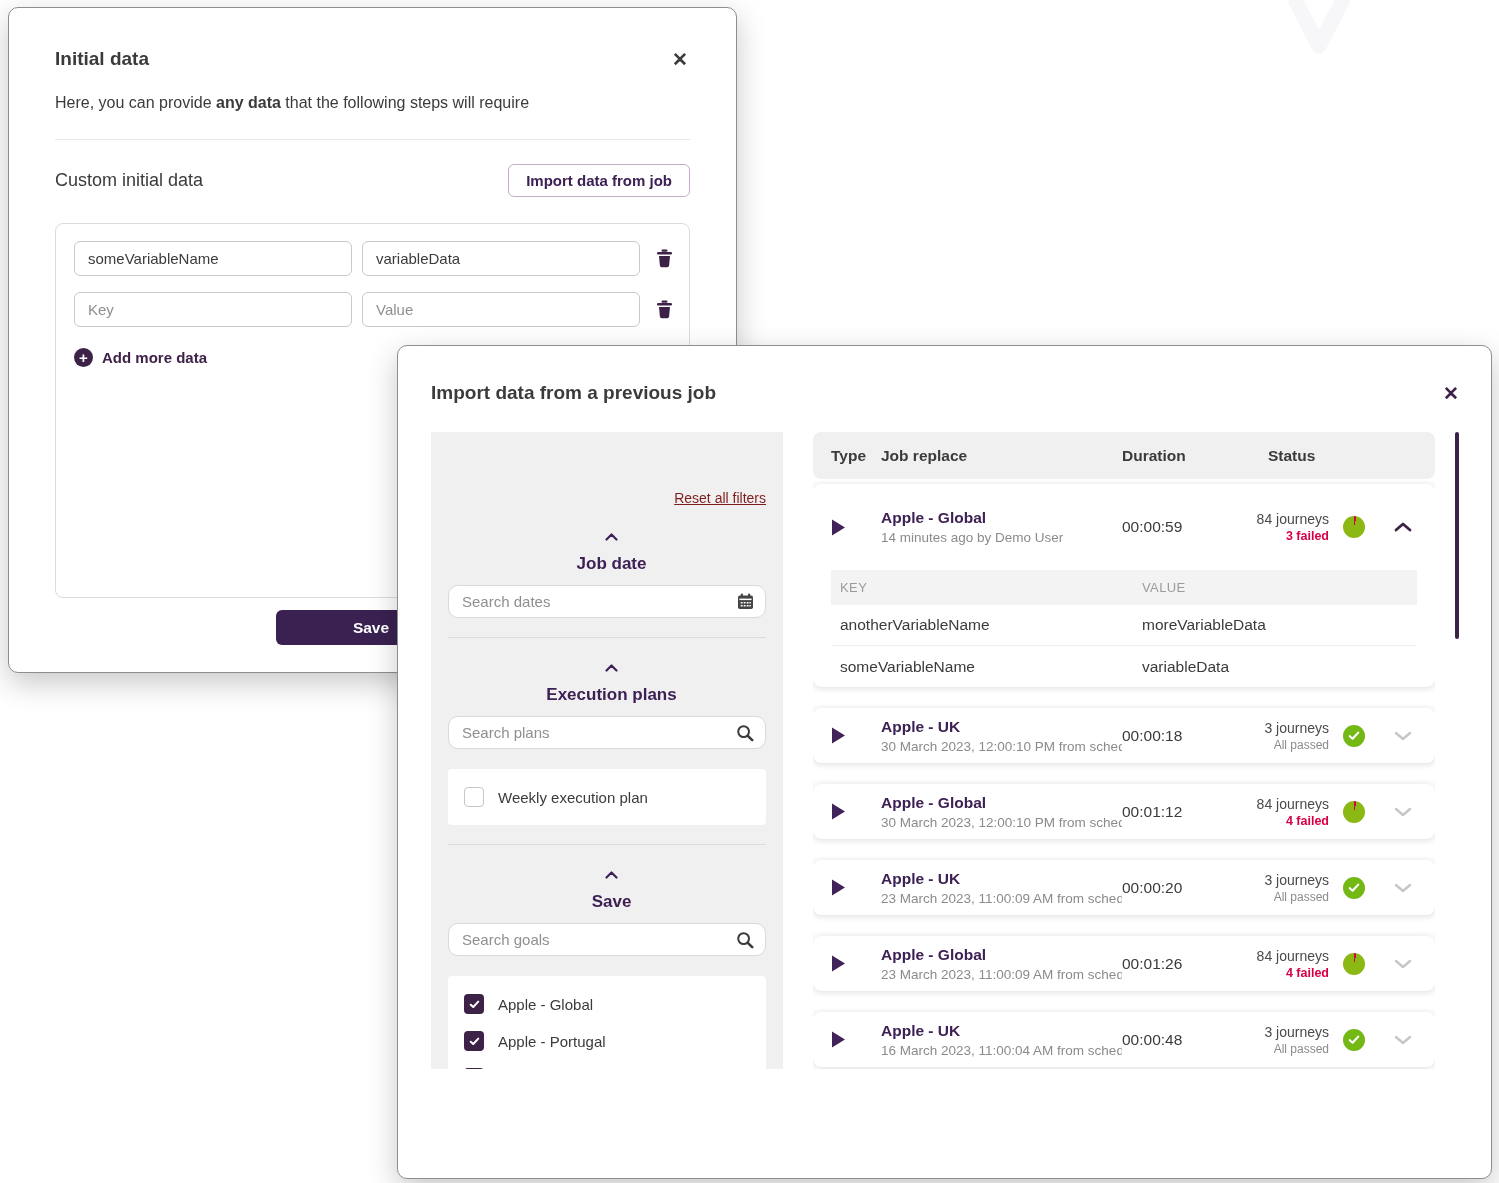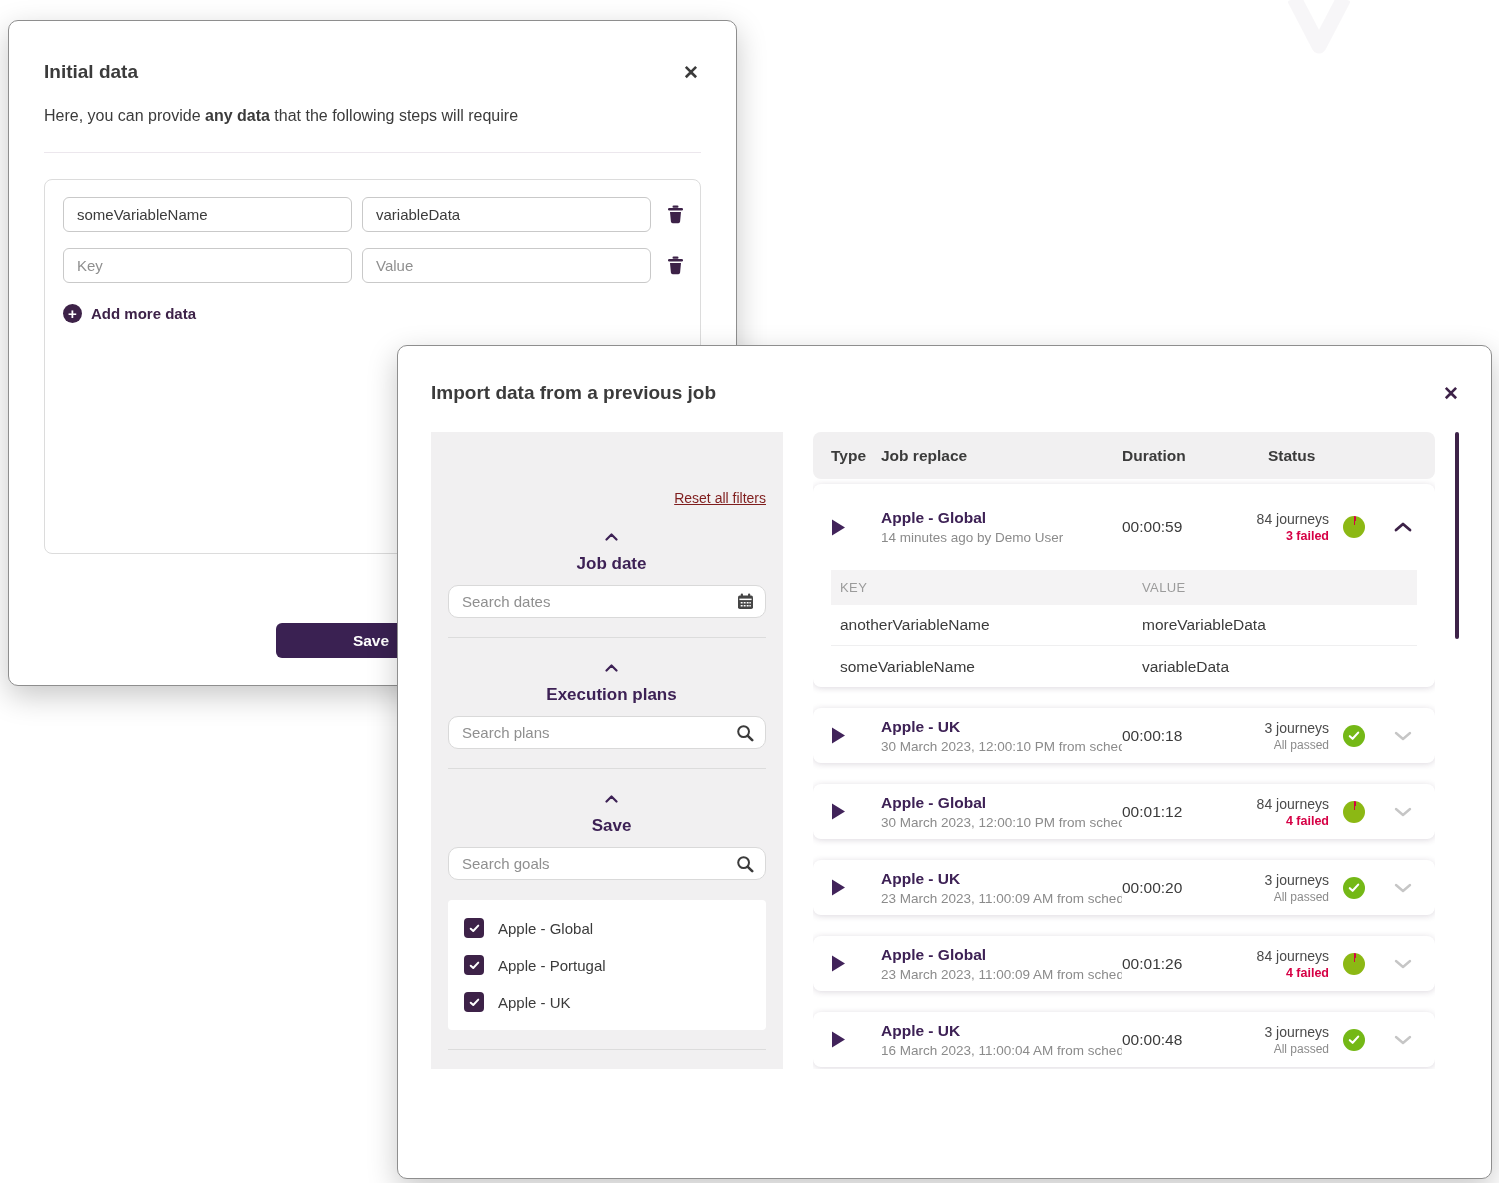--- a/index.html
+++ b/index.html
@@ -3,21 +3,21 @@
 <meta charset="utf-8">
 <style>
   * { margin:0; padding:0; box-sizing:border-box; }
   html,body { width:1499px; height:1183px; background:#fff; position:relative; overflow:hidden;
               font-family:"Liberation Sans","DejaVu Sans",sans-serif; color:#3b3b3b; }
   .modal { position:absolute; background:#fff; border:1px solid #8e8e8e; border-radius:10px;
            box-shadow:0 10px 30px rgba(0,0,0,.22); }
   
   .watermark { position:absolute; left:1288px; top:-6px; opacity:.55; }
   
-  #initial-modal { left:8px; top:20px; width:729px; height:666px; padding:0 35px; z-index:1; }
+  #initial-modal { left:8px; top:7px; width:729px; height:666px; padding:0 46px; z-index:1; }
   .modal-head { display:flex; justify-content:space-between; align-items:flex-start; padding-top:40px; }
   .modal-title { font-size:19px; font-weight:700; color:#3b3b3b; }
   .close-btn { background:none; border:none; font-size:19px; font-weight:700; color:#3b3b3b;
                line-height:1; cursor:pointer; padding:2px; }
   #import-modal .close-btn { color:#3d2248; }
   .intro { margin-top:23px; font-size:16px; color:#3b3b3b; }
   .intro b { font-weight:700; }
   .divider1 { border:none; border-top:1px solid #ece7ed; margin-top:27px; }
   .section-row { margin-top:24px; display:flex; justify-content:space-between; align-items:center; }
   .section-title { font-size:18px; color:#3b3b3b; }
@@ -100,20 +100,24 @@
     </svg>
 </div>
 
 <div class="modal" id="initial-modal">
   <div class="modal-head">
     <div class="modal-title">Initial data</div>
     <button class="close-btn">✕</button>
   </div>
   <p class="intro"><span>Here, you can provide </span><b>any data</b><span> that the following steps will require</span></p>
   <hr class="divider1">
+  <div class="section-row">
+    <div class="section-title">Custom initial data</div>
+    <button class="btn-outline">Import data from job</button>
+  </div>
   <div class="kv-box">
     <div class="kv-row">
       <input class="text-input" value="someVariableName" style="">
       <input class="text-input" value="variableData" style="">
       <button class="trash-btn">
         <svg width="17" height="19" viewBox="0 0 17 19">
             <rect x="1" y="3" width="15" height="2.6" rx="1.3" fill="#3d2248"></rect>
             <rect x="5.5" y="0.6" width="6" height="2.2" rx="1.1" fill="#3d2248"></rect>
             <path d="M3 7 h11 l-0.9 9.6 a1.8 1.8 0 0 1 -1.8 1.6 h-5.6 a1.8 1.8 0 0 1 -1.8 -1.6 z" fill="#3d2248"></path>
           </svg>
@@ -188,20 +192,26 @@
       </div>
       <div class="search-wrap">
         <input class="search-input" placeholder="Search plans" style="">
         <span class="input-icon">
           <svg width="18" height="18" viewBox="0 0 18 18">
               <circle cx="7.6" cy="7.6" r="5.4" fill="none" stroke="#3b3b3b" stroke-width="2"></circle>
               <line x1="11.8" y1="11.8" x2="16.2" y2="16.2" stroke="#3b3b3b" stroke-width="2.6" stroke-linecap="round"></line>
             </svg>
         </span>
       </div>
+      <div class="option-card">
+        <div class="option">
+          <span class="checkbox unchecked"></span>
+          <span class="option-label">Weekly execution plan</span>
+        </div>
+      </div>
       <hr class="f-divider">
 
       <div class="f-section-head">
         <svg width="13" height="8" viewBox="0 0 13 8">
             <polyline points="1.5,6.5 6.5,1.5 11.5,6.5" fill="none" stroke="#3d2155" stroke-width="2.2" stroke-linecap="round" stroke-linejoin="round"></polyline>
           </svg>
         <span class="f-section-label">Save</span>
       </div>
       <div class="search-wrap">
         <input class="search-input" placeholder="Search goals" style="">

